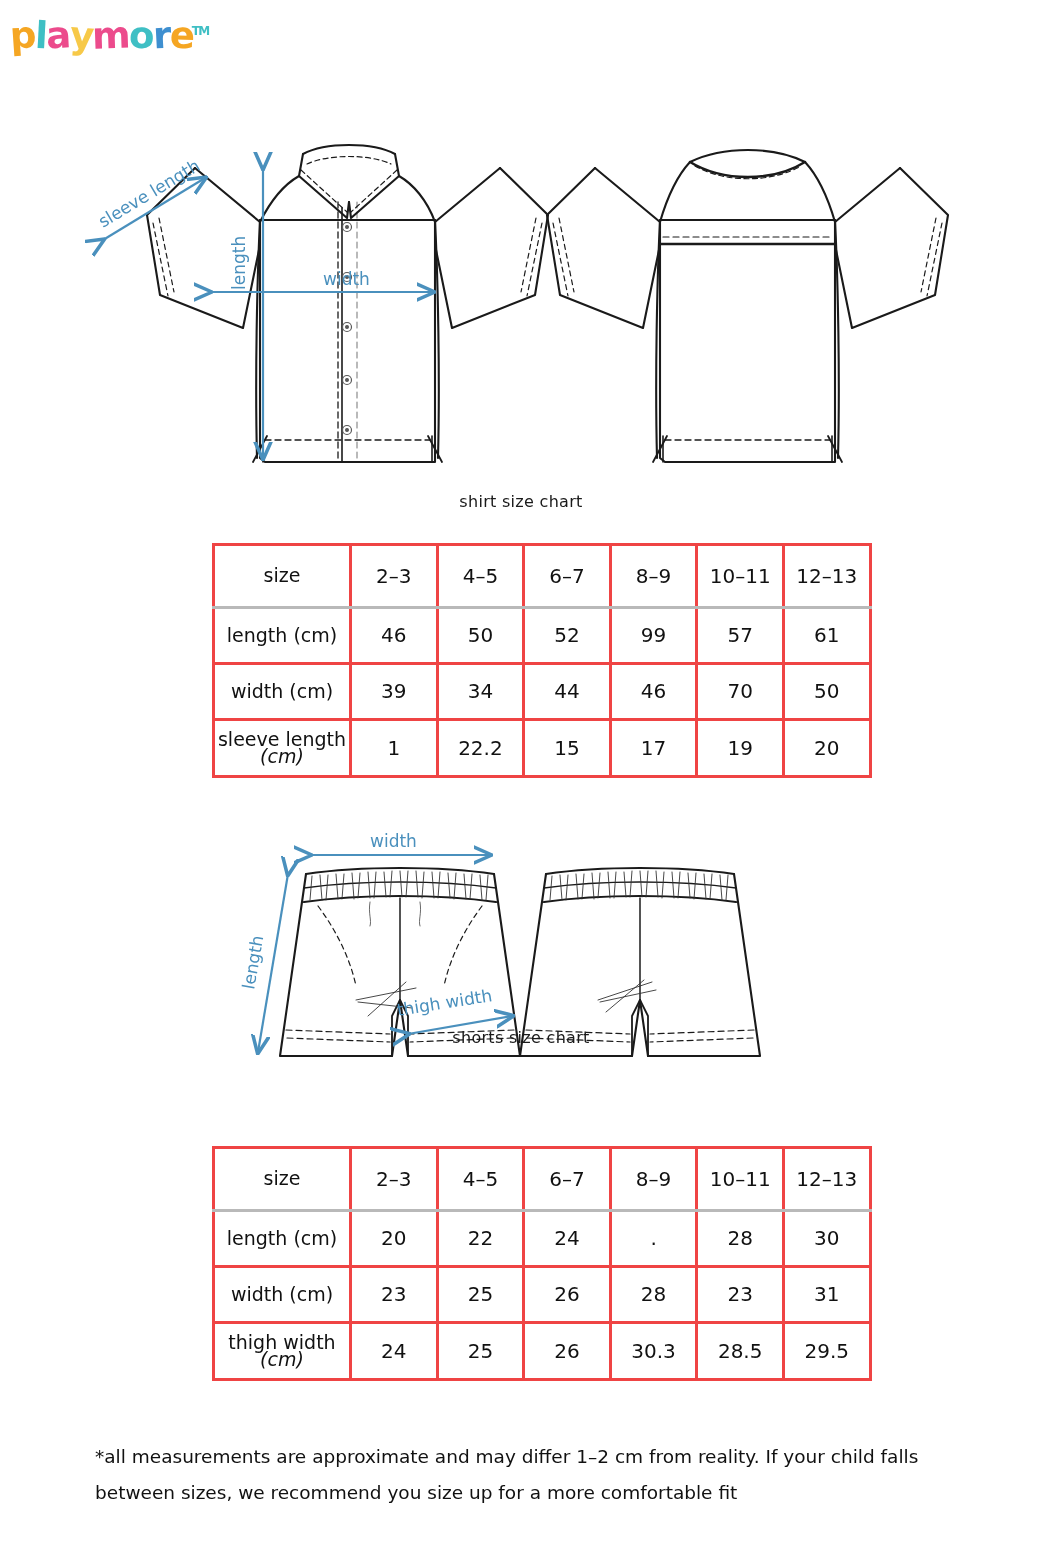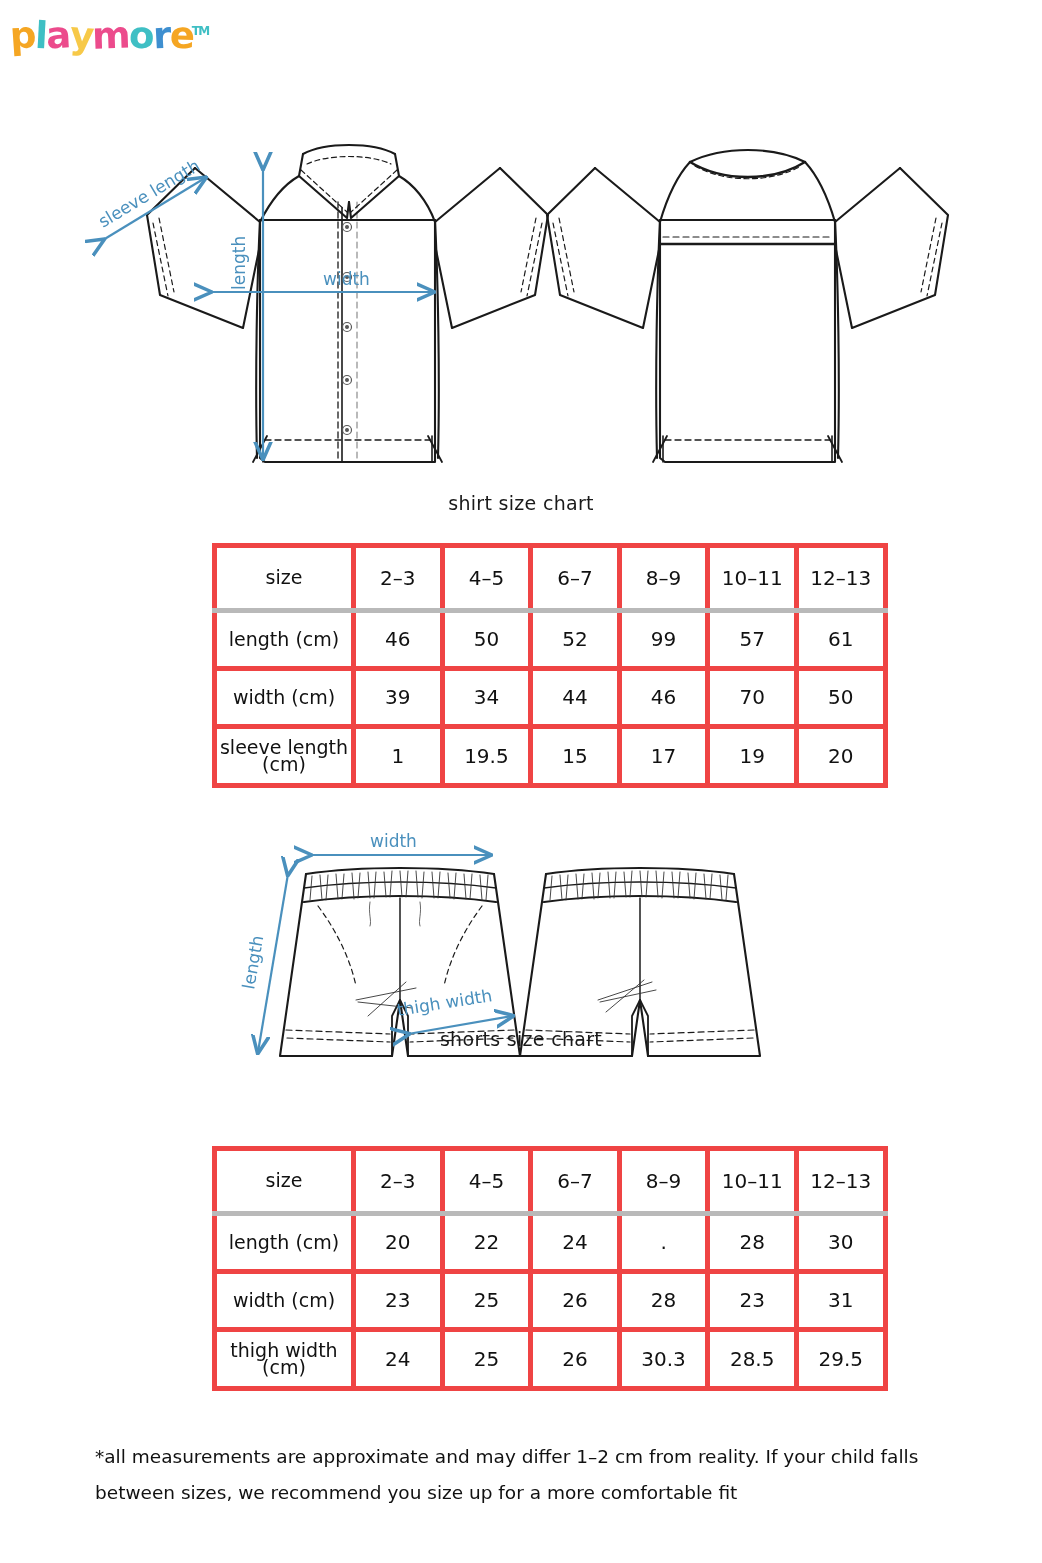--- a/index.html
+++ b/index.html
@@ -53,40 +53,40 @@
   #shirt-figure { left: 85px; top: 140px; width: 880px; height: 350px; }
   #shorts-figure { left: 240px; top: 830px; width: 570px; height: 250px; }
   .figure-svg { display: block; width: 100%; height: 100%; }
 
   
   .caption {
     position: absolute;
     width: 100%;
     text-align: center;
     font-family: "DejaVu Sans", sans-serif;
-    font-size: 19px;
+    font-size: 16px;
     color: #1a1a1a;
     letter-spacing: 0.3px;
   }
   #shirt-caption { left: 0; top: 492px; }
   #shorts-caption { left: 0; top: 1028px; text-align: center; }
 
   
   .size-table {
     position: absolute;
     border-collapse: collapse;
     table-layout: fixed;
     font-family: "DejaVu Sans", sans-serif;
     background: #fff;
   }
   #shirt-table { left: 212px; top: 543px; width: 608px; }
   #shorts-table { left: 212px; top: 1146px; width: 608px; }
 
   .size-table td {
-    border: 5px solid #ef4444;
+    border: 3px solid #ef4444;
     text-align: center;
     vertical-align: middle;
     font-size: 20px;
     color: #111;
     padding: 0 2px;
     line-height: 1.12;
   }
   .size-table tr.header-row td {
     border-bottom-color: #b9b9b9;
     height: 60px;
@@ -94,20 +94,21 @@
   .size-table tr.data-row td { height: 53px; }
   .size-table tr.tall-row td { height: 54px; }
   .size-table td.rowlabel {
     width: 130px;
     font-size: 19px;
   }
   .size-table td.rowlabel.two-line { font-size: 19px; }
   .size-table td.rowlabel .sub {
     display: block;
     margin-top: -5px;
+    font-style: italic;
   }
   .size-table td.valcell { width: 79.6px; }
 
   
   #footnote {
     position: absolute;
     left: 95px;
     top: 1422px;
     width: 850px;
     font-family: "DejaVu Sans", sans-serif;
@@ -269,21 +270,21 @@
       <td class="valcell">39</td>
       <td class="valcell">34</td>
       <td class="valcell">44</td>
       <td class="valcell">46</td>
       <td class="valcell">70</td>
       <td class="valcell">50</td>
     </tr>
     <tr class="tall-row">
       <td class="rowlabel two-line"><span>sleeve length</span><span class="sub">(cm)</span></td>
       <td class="valcell">1</td>
-      <td class="valcell">19.5</td>
+      <td class="valcell">22.2</td>
       <td class="valcell">15</td>
       <td class="valcell">17</td>
       <td class="valcell">19</td>
       <td class="valcell">20</td>
     </tr>
   </tbody>
 </table>
 
 <div class="figure-block" id="shorts-figure">
 <svg class="figure-svg" viewBox="0 0 570 250" xmlns="http://www.w3.org/2000/svg">

